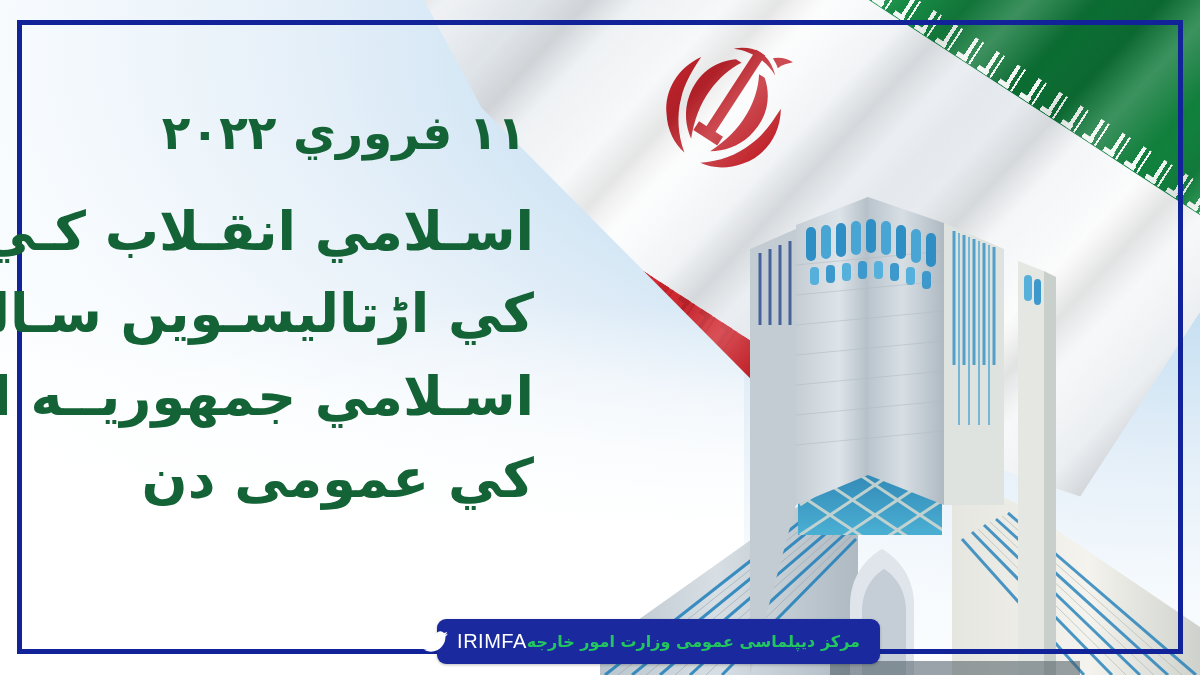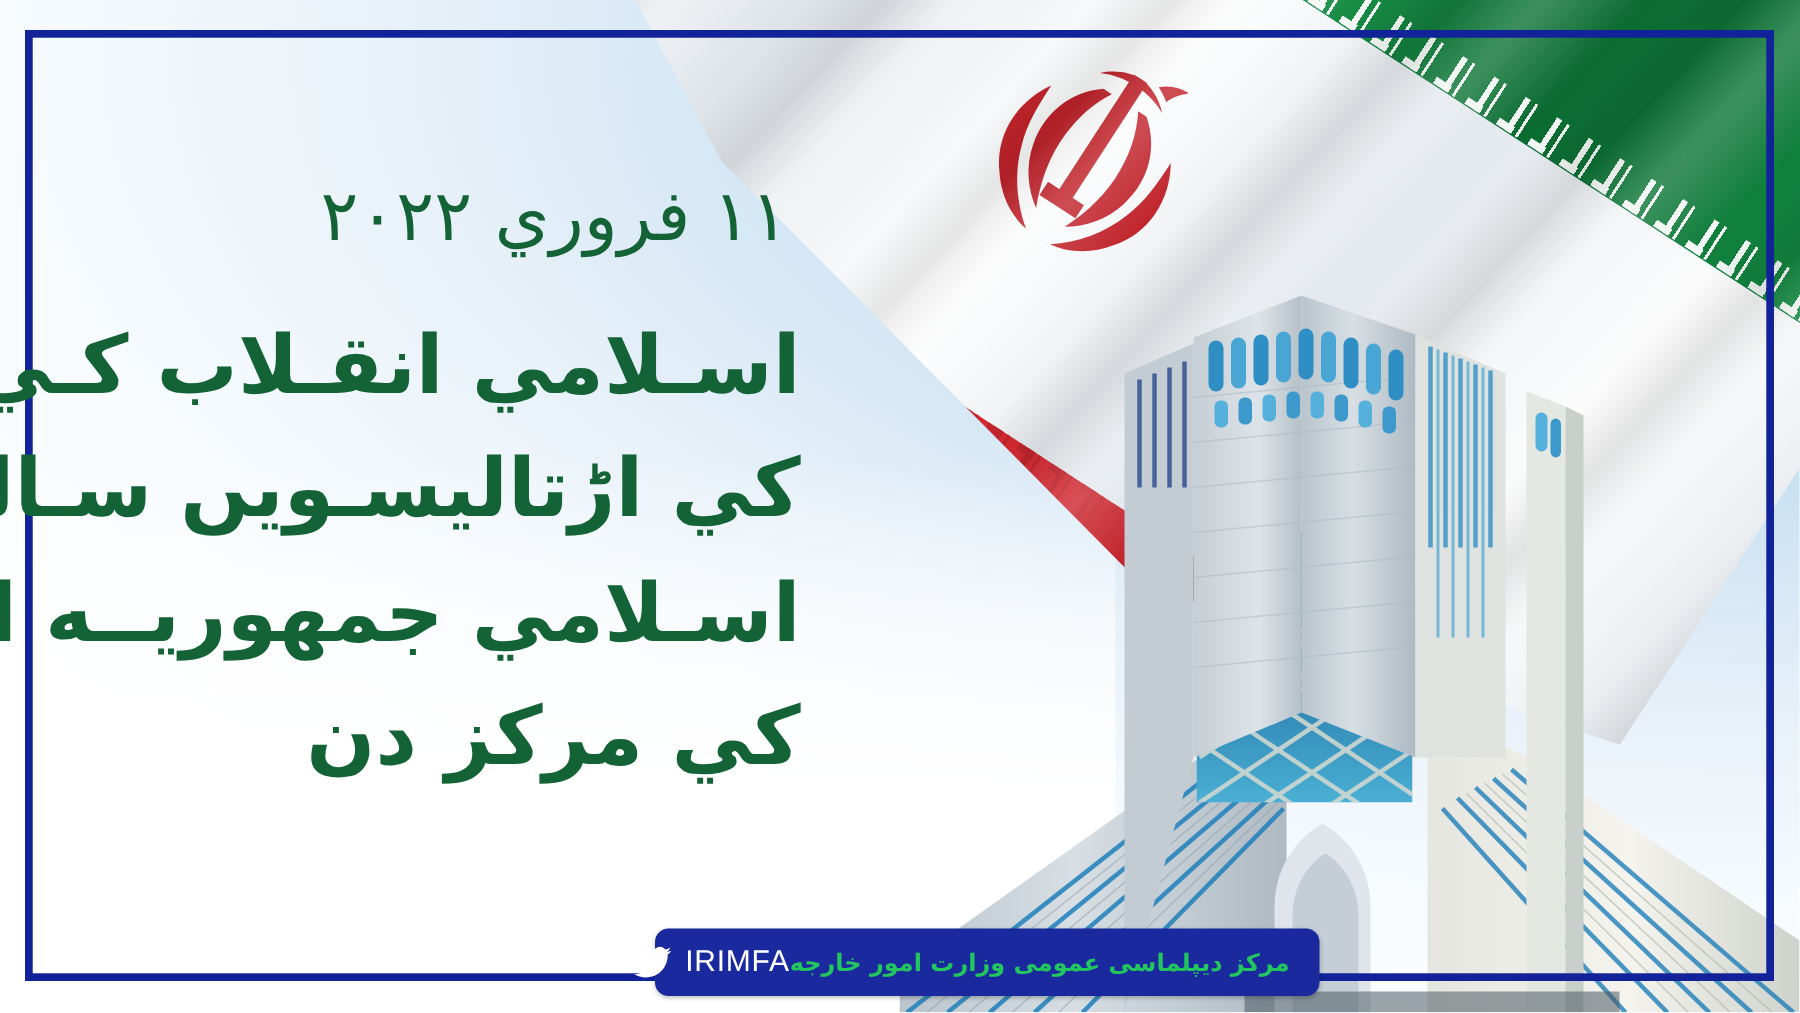--- a/index.html
+++ b/index.html
@@ -118,22 +118,22 @@
     box-sizing:border-box;pointer-events:none;
   }
 
   
   .text-col{
     position:absolute;left:20px;top:108px;width:520px;
     text-align:right;direction:rtl;
     color:#146336;
   }
   .date-line{
-    font-size:47px;line-height:1.05;font-weight:400;
-    letter-spacing:0px;margin:12px 0 34px 0;padding-right:14px;
+    font-size:47px;line-height:1.05;font-weight:700;
+    letter-spacing:0px;margin:0 0 34px 0;padding-right:14px;
   }
   .headline{
     font-size:54px;line-height:1.52;font-weight:700;
     margin:0;padding-right:6px;
   }
   .headline .hl{display:block;white-space:nowrap;}
 
   
   .badge{
     position:absolute;left:437px;top:619px;
@@ -350,21 +350,21 @@
 
   <div class="frame"></div>
   <div class="frame-over"></div>
 
   <div class="text-col">
     <div class="date-line">۱۱ فروري ۲۰۲۲</div>
     <div class="headline">
       <span class="hl">اسـلامي انقـلاب كـي فتـح</span>
       <span class="hl">كي اڑتاليسـويں سـالگره اور</span>
       <span class="hl">اسـلامي جمهوريــه ايـران</span>
-      <span class="hl">كي مركز دن</span>
+      <span class="hl">كي عمومى دن</span>
     </div>
   </div>
 
   <div class="badge">
     <span class="badge-fa">مركز ديپلماسى عمومى وزارت امور خارجه</span>
     <span class="badge-spacer"></span>
     <span class="badge-handle">
       <span class="tw-icon">
         <svg viewBox="0 0 24 24" aria-hidden="true">
           <path fill="currentColor" d="M23.95 4.57a10 10 0 0 1-2.82.78 4.93 4.93 0 0 0 2.16-2.72 9.86 9.86 0 0 1-3.12 1.19 4.92 4.92 0 0 0-8.39 4.49A13.97 13.97 0 0 1 1.64 3.16a4.92 4.92 0 0 0 1.52 6.57 4.9 4.9 0 0 1-2.23-.61v.06a4.92 4.92 0 0 0 3.95 4.83 4.96 4.96 0 0 1-2.22.08 4.93 4.93 0 0 0 4.6 3.42A9.88 9.88 0 0 1 0 19.54a13.94 13.94 0 0 0 7.55 2.21c9.06 0 14.01-7.5 14.01-14.01 0-.21 0-.43-.02-.64a10 10 0 0 0 2.41-2.53z"></path>

